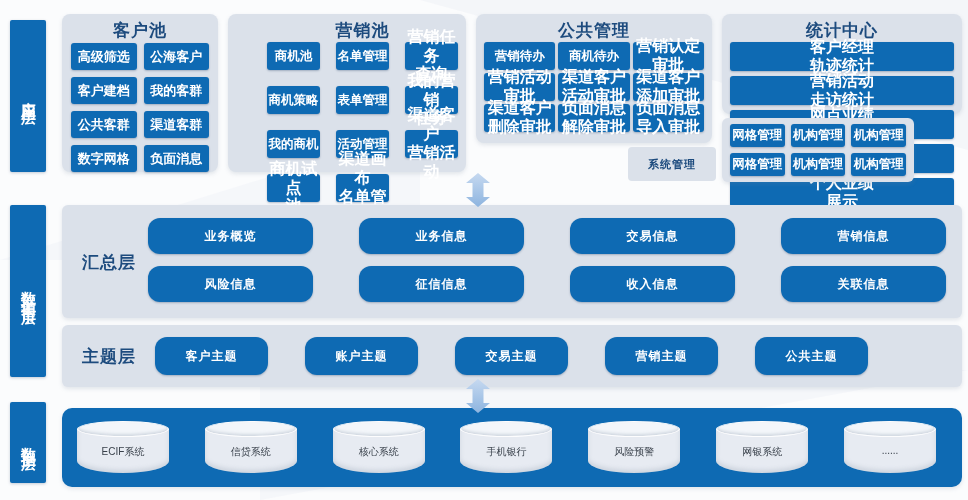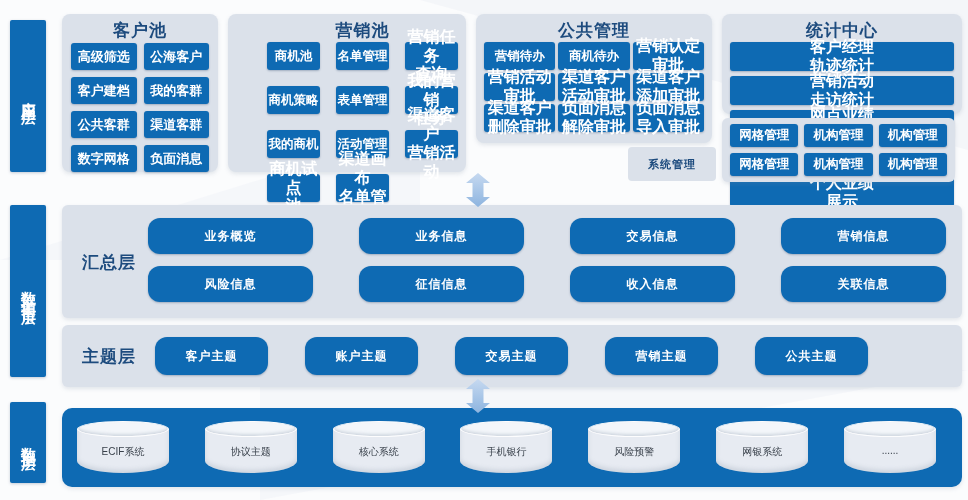--- a/index.html
+++ b/index.html
@@ -43,21 +43,21 @@
 
   #panel-marketing { left:228px; top:14px; width:238px; height:158px;padding-left:31px; }
   #marketing-grid  { padding:1px 8px 8px; grid-template-columns:1fr 1fr 1fr; gap:16px; grid-auto-rows:28px; }
 
   #panel-public { left:476px; top:14px; width:236px; height:129px; }
   #public-grid  { padding:1px 8px 8px; grid-template-columns:1fr 1fr 1fr; gap:3px; grid-auto-rows:28px; }
 
   #panel-stats { left:722px; top:14px; width:240px; height:100px; }
   #stats-grid  { padding:1px 8px 8px; grid-template-columns:1fr; gap:5px; grid-auto-rows:29px; }
 
-  #panel-sysm { left:722px; top:118px; width:233px; height:64px; border-radius:6px; }
+  #panel-sysm { left:722px; top:118px; width:192px; height:64px; border-radius:6px; }
   #sysm-grid  { padding:6px 8px; grid-template-columns:1fr 1fr 1fr; gap:6px; grid-auto-rows:23px; }
 
   #sysm-label { position:absolute; z-index:1; left:628px; top:147px; width:88px; height:34px;
                 background:#dbe1ea; border-radius:4px; display:flex; align-items:center; justify-content:center;
                 font-size:11px; font-weight:bold; color:#1d4b7e; letter-spacing:1px; }
 
   .varrow { position:absolute; z-index:2; }
   #arrow1 { left:465px; top:173px; }
   #arrow2 { left:465px; top:379px; }
 
@@ -239,21 +239,21 @@
 
   <div class="panel" id="panel-data">
     <div class="cylinder">
       <div class="cyl-top"></div>
       <div class="cyl-body"></div>
       <span class="cyl-label">ECIF系统</span>
     </div>
     <div class="cylinder">
       <div class="cyl-top"></div>
       <div class="cyl-body"></div>
-      <span class="cyl-label">协议主题</span>
+      <span class="cyl-label">信贷系统</span>
     </div>
     <div class="cylinder">
       <div class="cyl-top"></div>
       <div class="cyl-body"></div>
       <span class="cyl-label">核心系统</span>
     </div>
     <div class="cylinder">
       <div class="cyl-top"></div>
       <div class="cyl-body"></div>
       <span class="cyl-label">手机银行</span>

